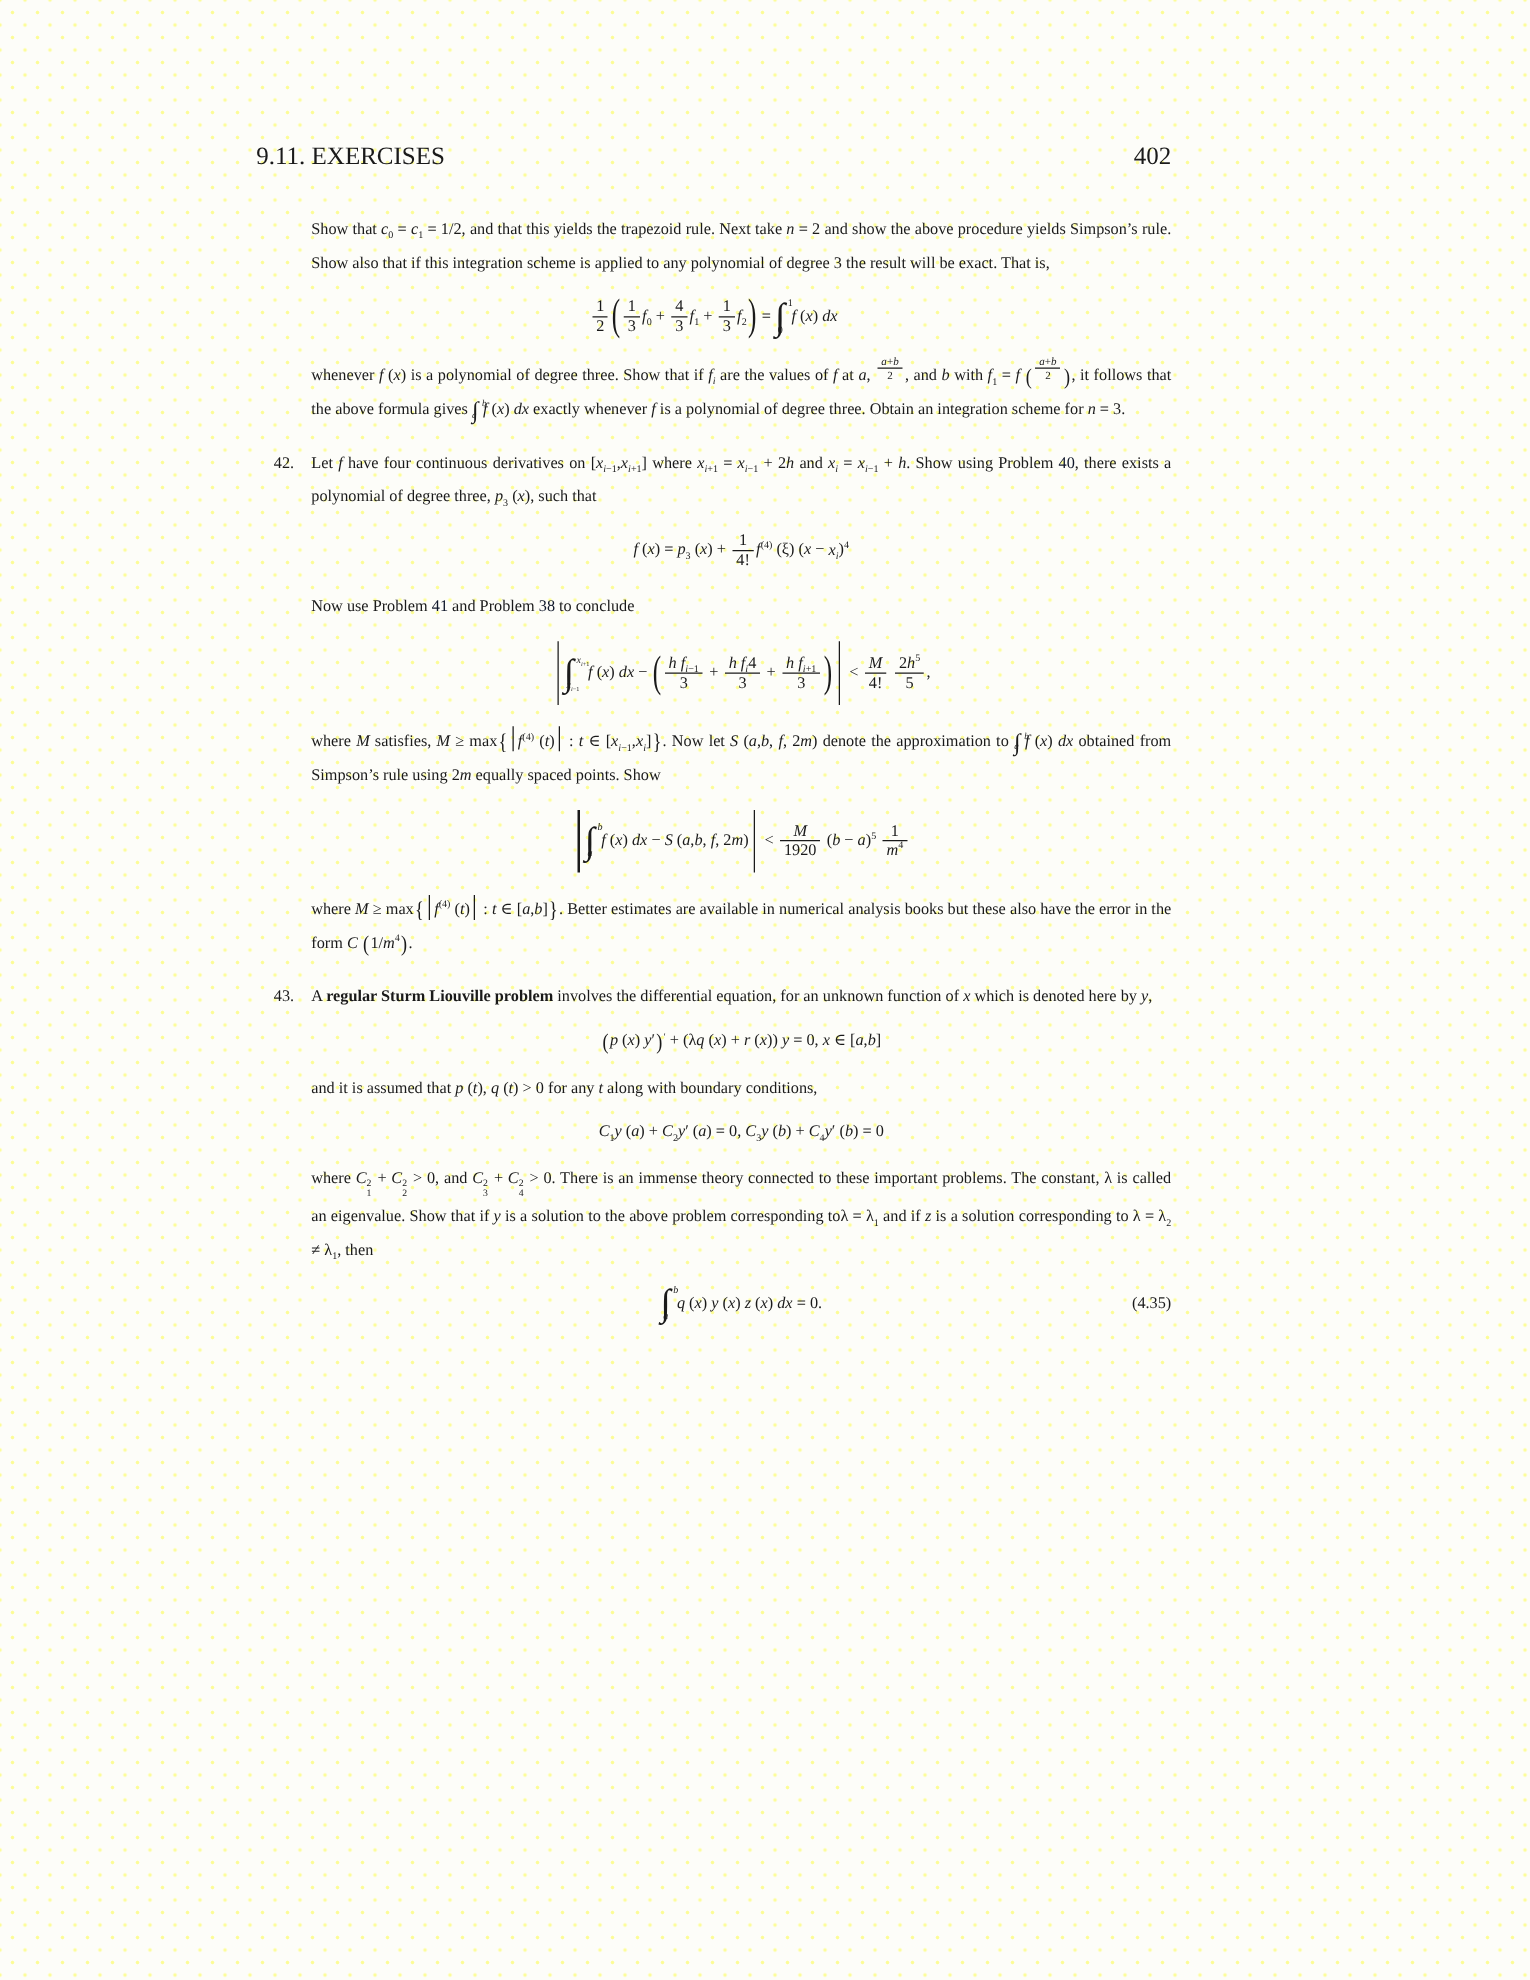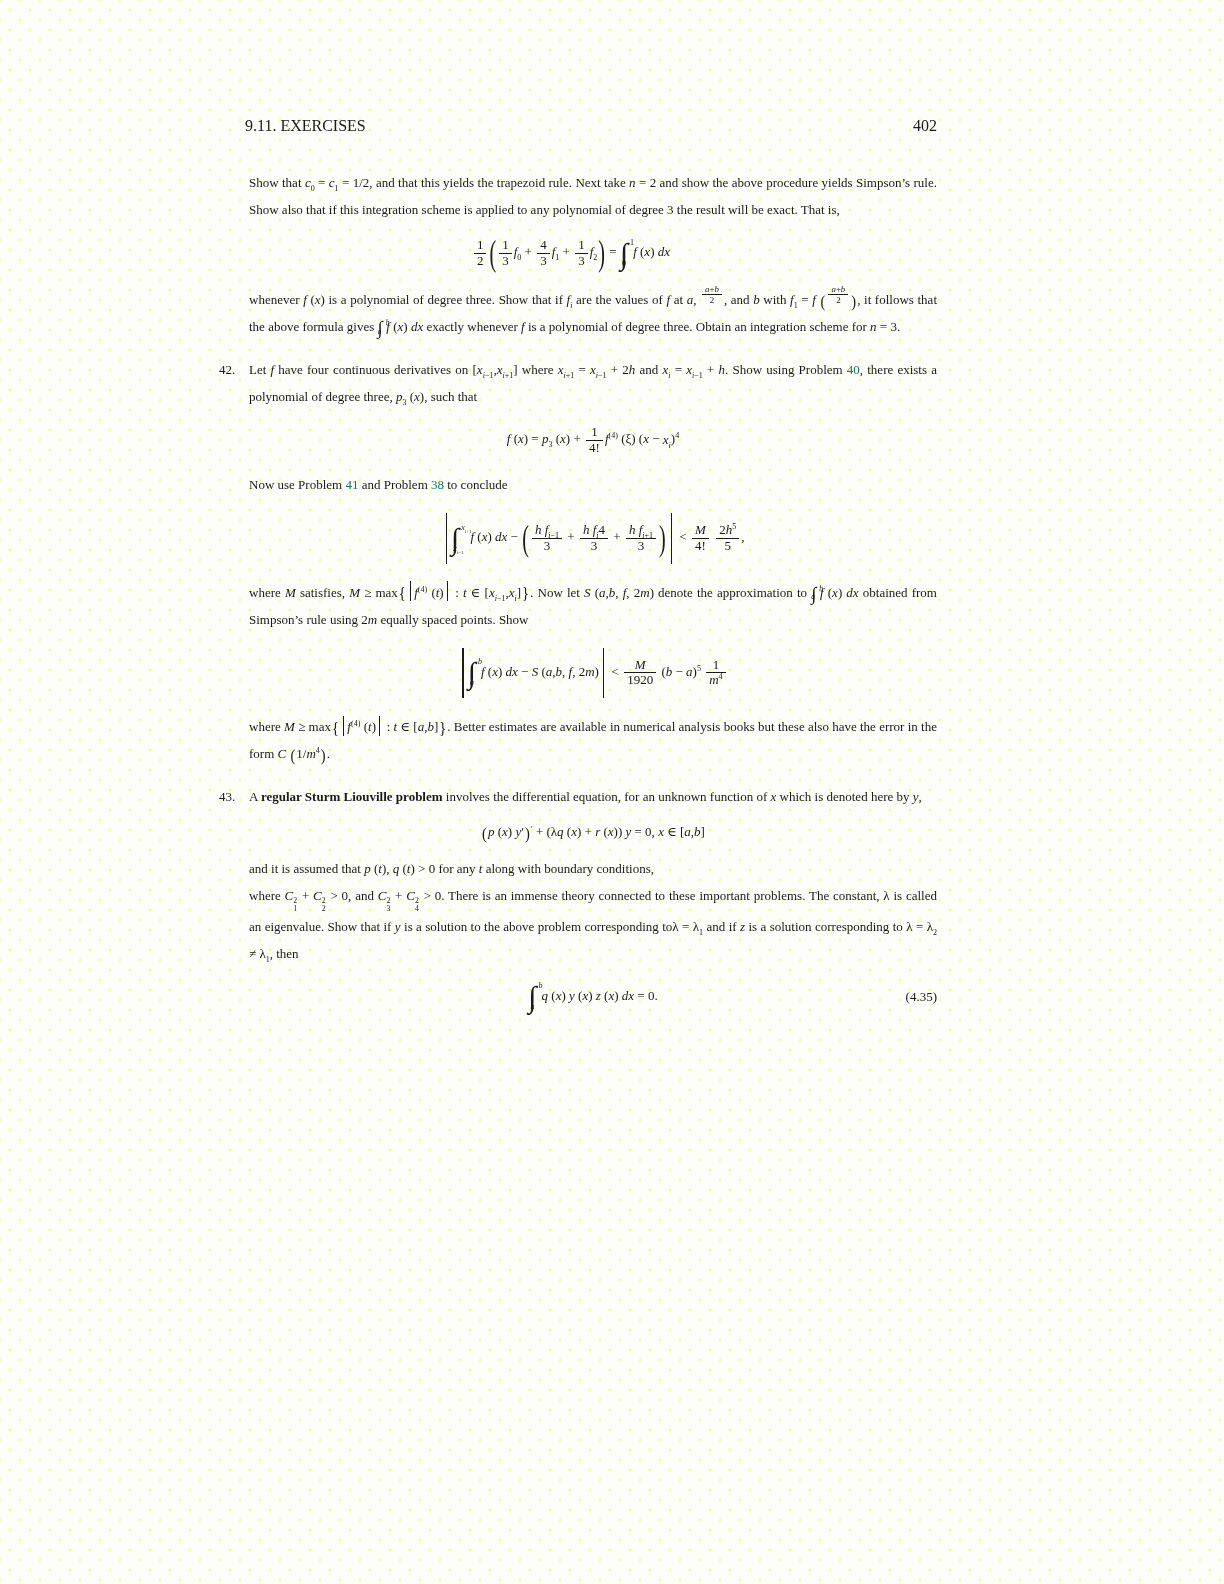--- a/index.html
+++ b/index.html
@@ -10,31 +10,31 @@
     background-color:#fdfdf9;
     background-image:
       radial-gradient(circle, rgba(252,252,70,0.55) 1px, rgba(252,252,70,0) 1.8px),
       radial-gradient(circle, rgba(252,252,70,0.55) 1px, rgba(252,252,70,0) 1.8px);
     background-size:20px 20px,20px 20px;
     background-position:0 0,10px 10px;
     overflow:hidden;
   }
   .page{position:relative;width:1224px;height:1584px;}
   .content{position:absolute;left:205px;top:112px;width:732px;}
-  .header{display:flex;justify-content:space-between;font-size:16px;line-height:27px;margin-left:40px;}
+  .header{display:flex;justify-content:space-between;font-size:20px;line-height:27px;}
   .body{font-size:13px;line-height:27px;text-align:justify;}
   p{margin:0;}
   .cont{margin-left:44px;}
   .para1{margin-top:30px;}
   .item{position:relative;padding-left:44px;margin-top:16px;}
   .item .num{position:absolute;left:14px;top:0;}
   .eq{text-align:center;margin:15px 0;line-height:1.15;}
   .eq.tagged{position:relative;}
   .eq .tag{position:absolute;right:0;top:50%;transform:translateY(-50%);}
-  a.plink{color:#0f766e;text-decoration:none;cursor:pointer;margin-top:28px;}
+  a.plink{color:#0f172a;text-decoration:none;cursor:pointer;margin-top:28px;}
   b{font-weight:bold;}
   sub,sup{font-size:0.62em;line-height:0;}
   
   .fr{display:inline-block;vertical-align:middle;text-align:center;line-height:1.15;margin:0 2px;}
   .fr .n{display:block;padding:0 3px;}
   .fr .d{display:block;border-top:1.4px solid currentColor;padding:0 3px;}
   .fr.sm{font-size:0.68em;vertical-align:0.12em;}
   
   .int{font-size:2.3em;line-height:0.85;vertical-align:middle;display:inline-block;}
   .int.sm{font-size:1.45em;line-height:1;vertical-align:-0.18em;}
@@ -100,20 +100,21 @@
               <span class="l"><i>a</i></span>
             </span><i>f</i> (<i>x</i>) <i>dx</i> − <i>S</i> (<i>a</i>,<i>b</i>, <i>f</i>, 2<i>m</i>)<span class="vb"></span> &lt; <span class="fr"><span class="n"><i>M</i></span><span class="d">1920</span></span> (<i>b</i> − <i>a</i>)<sup>5</sup> <span class="fr"><span class="n">1</span><span class="d"><i>m</i><sup>4</sup></span></span></div>
         <p>where <i>M</i> ≥ max<span class="bp2">{</span><span class="vb sm"></span><i>f</i><sup>(4)</sup> (<i>t</i>)<span class="vb sm"></span> : <i>t</i> ∈ [<i>a</i>,<i>b</i>]<span class="bp2">}</span>. Better estimates are available in numerical analysis books but these also have the error in the form <i>C</i> <span class="bp2">(</span>1/<i>m</i><sup>4</sup><span class="bp2">)</span>.</p>
       </div>
 
       <div class="item">
         <span class="num">43.</span>
         <p>A <b>regular Sturm Liouville problem</b> involves the differential equation, for an unknown function of <i>x</i> which is denoted here by <i>y</i>,</p>
         <div class="eq"><span class="bp2">(</span><i>p</i> (<i>x</i>) <i>y</i>′<span class="bp2">)</span><span style="position:relative;top:-0.55em;font-size:0.62em">′</span> + (λ<i>q</i> (<i>x</i>) + <i>r</i> (<i>x</i>)) <i>y</i> = 0, <i>x</i> ∈ [<i>a</i>,<i>b</i>]</div>
         <p>and it is assumed that <i>p</i> (<i>t</i>), <i>q</i> (<i>t</i>) &gt; 0 for any <i>t</i> along with boundary conditions,</p>
+        <div class="eq"><i>C</i><sub>1</sub><i>y</i> (<i>a</i>) + <i>C</i><sub>2</sub><i>y</i>′ (<i>a</i>) = 0, <i>C</i><sub>3</sub><i>y</i> (<i>b</i>) + <i>C</i><sub>4</sub><i>y</i>′ (<i>b</i>) = 0</div>
         <p>where <i>C</i><span class="ss">
               <span>2</span>
               <span>1</span>
             </span> + <i>C</i><span class="ss">
               <span>2</span>
               <span>2</span>
             </span> &gt; 0, and <i>C</i><span class="ss">
               <span>2</span>
               <span>3</span>
             </span> + <i>C</i><span class="ss">

